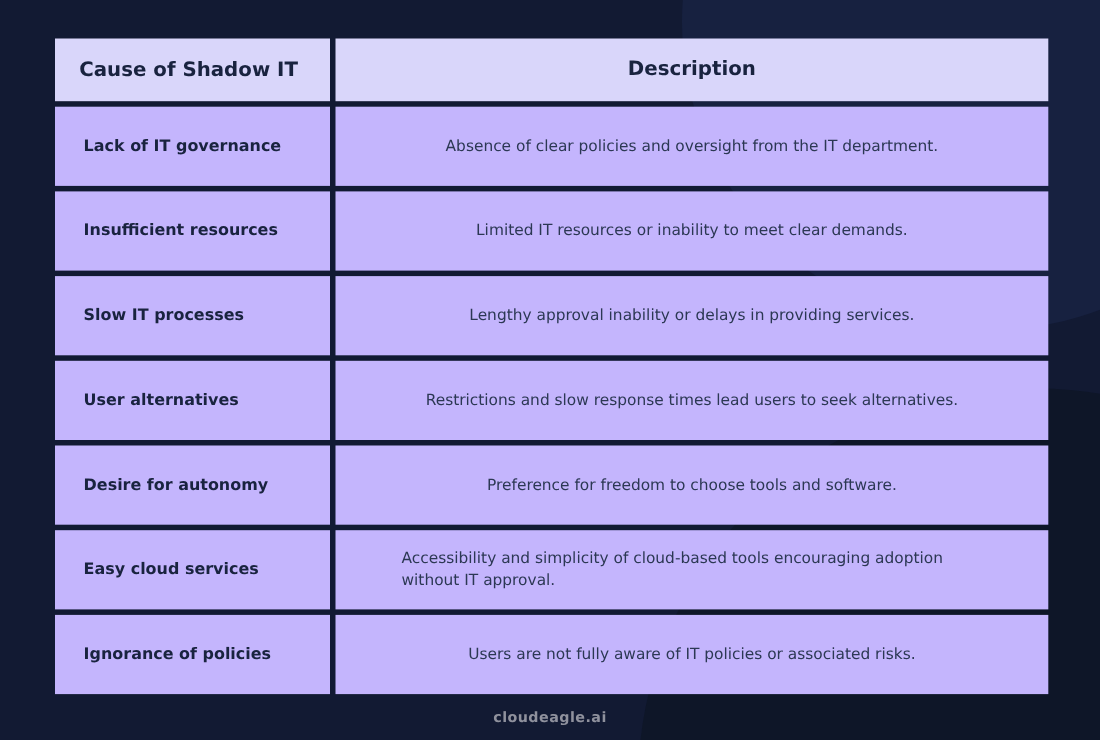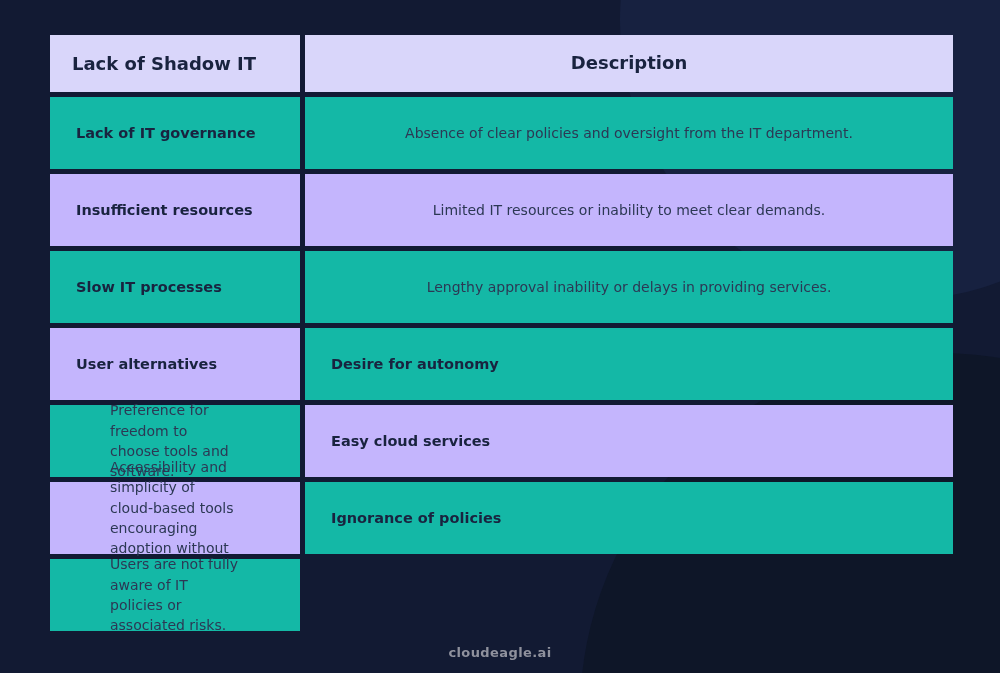--- a/index.html
+++ b/index.html
@@ -57,21 +57,21 @@
     color: #2c3854;
   }
   .cell.header {
     background: #d9d6fa;
     font-weight: bold;
     font-size: 18px;
     color: #19233f;
   }
   .cell.header.cause { padding-left: 22px; font-size: 18px; }
   .cell.header.desc { font-size: 18px; font-weight: bold; color: #19233f; }
-  .row-even { background: #14b8a6; }
+  .row-even { background: #c4b5fd; }
   .row-odd  { background: #c4b5fd; }
 
   .footer-brand {
     position: absolute;
     left: 0;
     right: 0;
     top: 645px;
     text-align: center;
     font-weight: bold;
     font-size: 13px;
@@ -80,33 +80,34 @@
   }
 </style>
 </head>
 <body>
 
 <div class="bg-circle top-right"></div>
 <div class="bg-circle bottom-right"></div>
 
 <div class="shadow-table">
 
-  <div class="cell cause header">Lack of Shadow IT</div>
+  <div class="cell cause header">Cause of Shadow IT</div>
   <div class="cell desc header">Description</div>
 
   <div class="cell cause row-even">Lack of IT governance</div>
   <div class="cell desc row-even">Absence of clear policies and oversight from the IT department.</div>
 
   <div class="cell cause row-odd">Insufficient resources</div>
   <div class="cell desc row-odd">Limited IT resources or inability to meet clear demands.</div>
 
   <div class="cell cause row-even">Slow IT processes</div>
   <div class="cell desc row-even">Lengthy approval inability or delays in providing services.</div>
 
   <div class="cell cause row-odd">User alternatives</div>
+  <div class="cell desc row-odd">Restrictions and slow response times lead users to seek alternatives.</div>
 
   <div class="cell cause row-even">Desire for autonomy</div>
   <div class="cell desc row-even">Preference for freedom to choose tools and software.</div>
 
   <div class="cell cause row-odd">Easy cloud services</div>
   <div class="cell desc row-odd">Accessibility and simplicity of cloud-based tools encouraging adoption without IT approval.</div>
 
   <div class="cell cause row-even">Ignorance of policies</div>
   <div class="cell desc row-even">Users are not fully aware of IT policies or associated risks.</div>
 </div>

